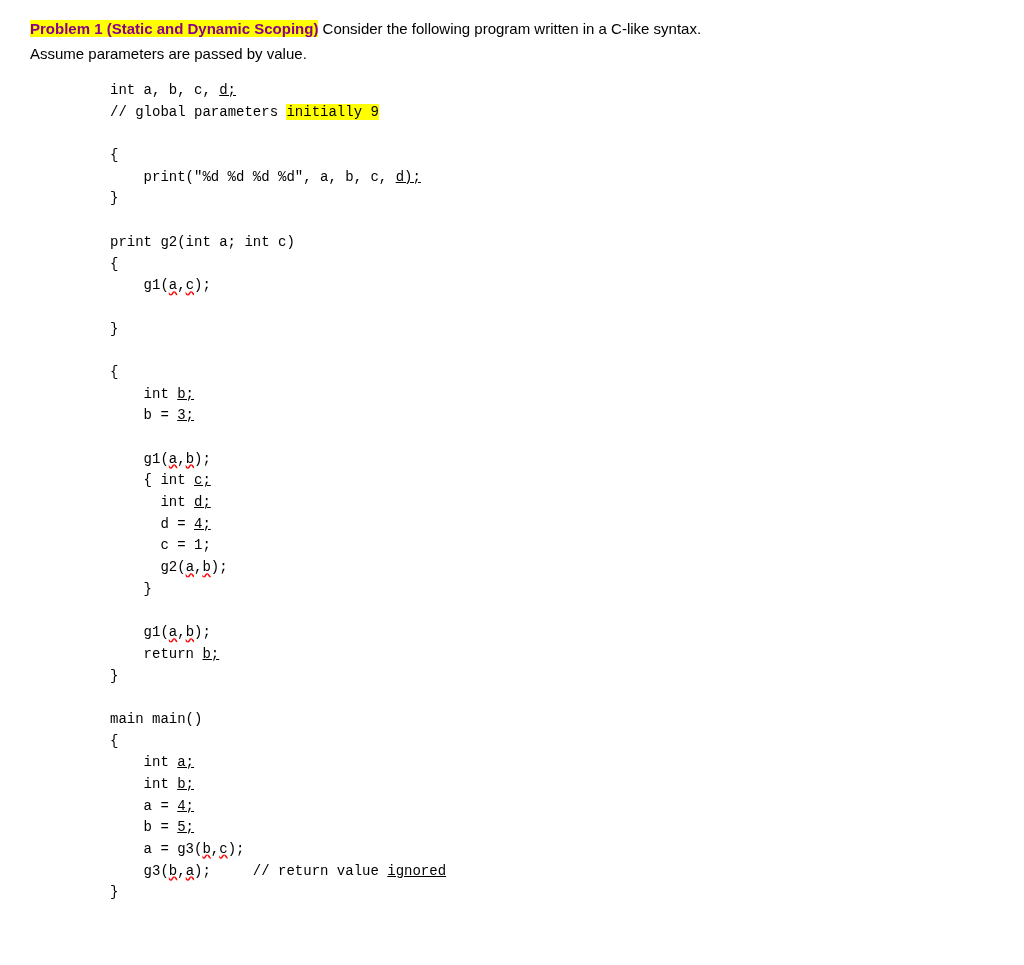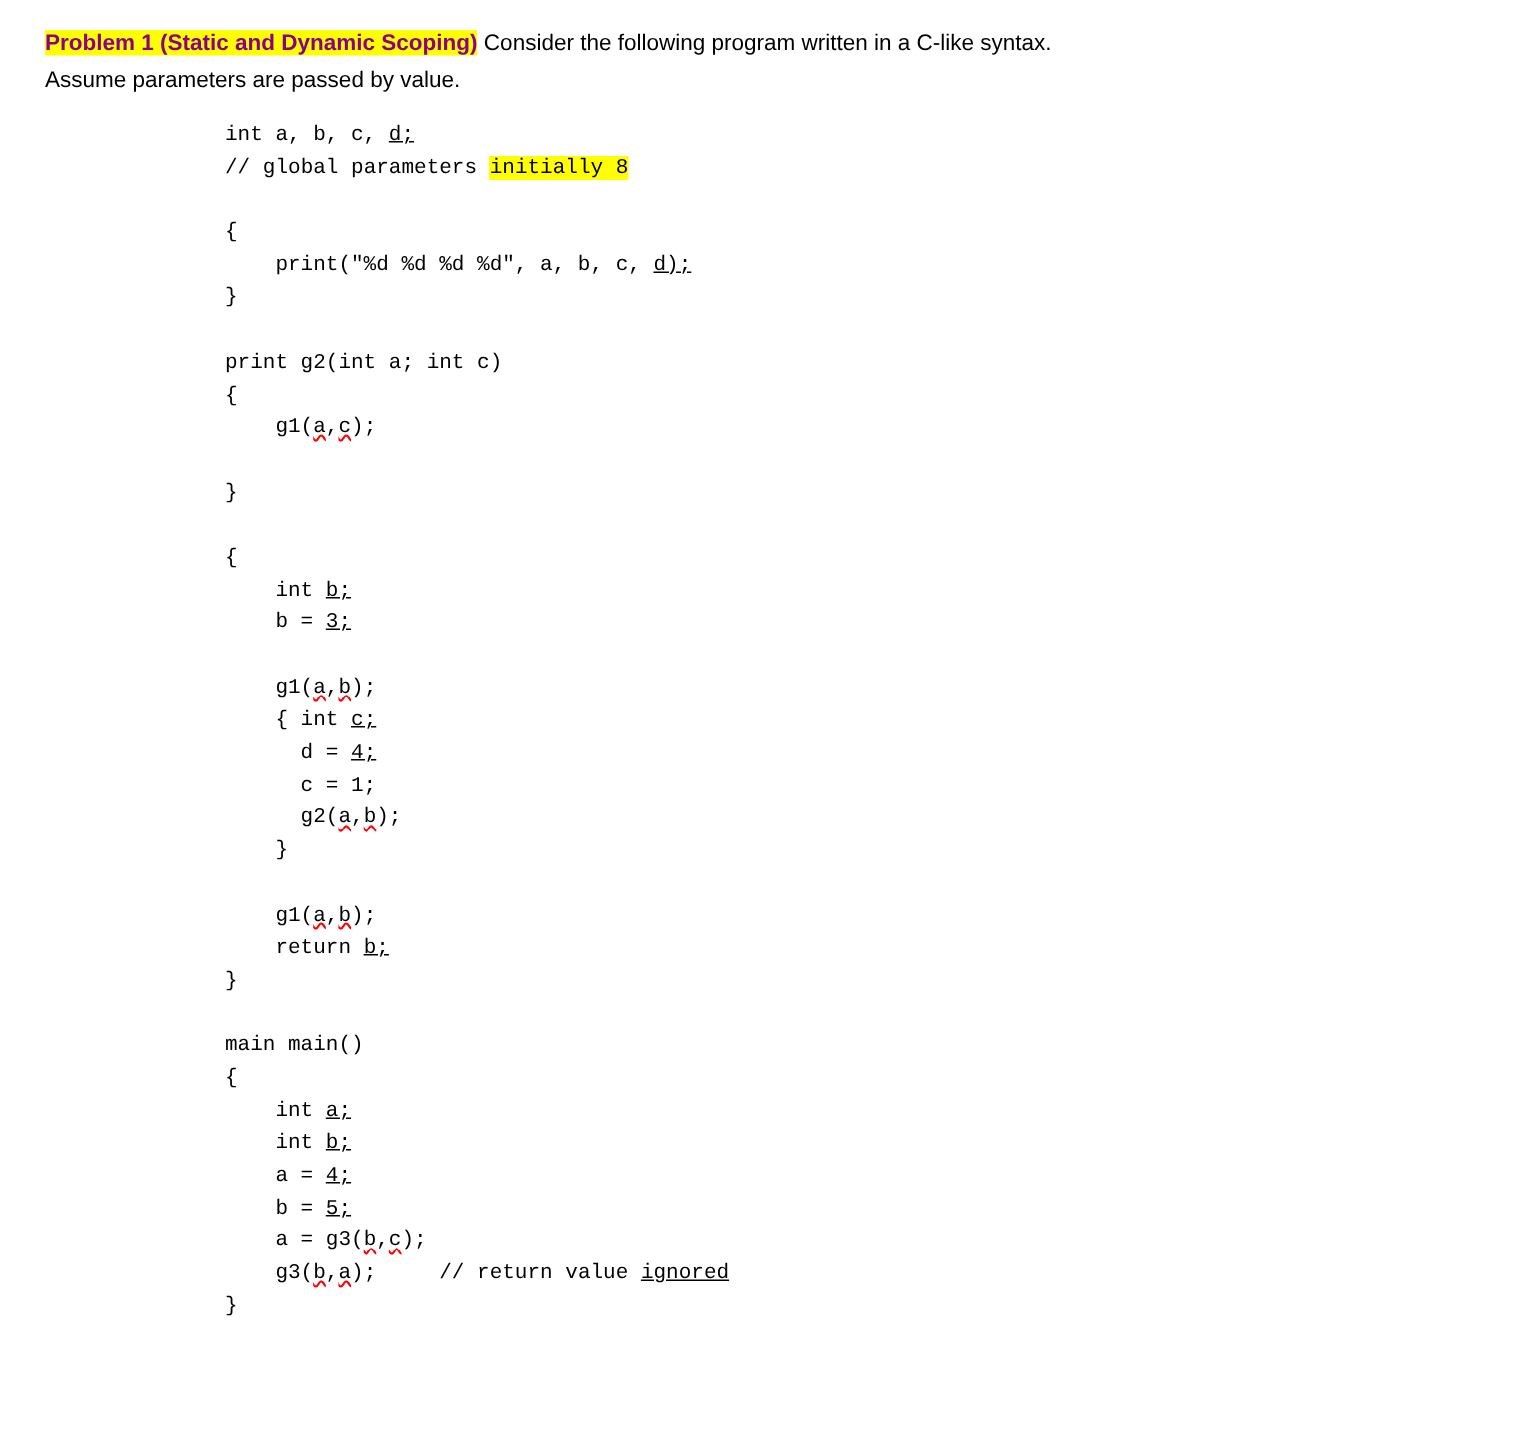--- a/index.html
+++ b/index.html
@@ -19,21 +19,21 @@
     .intro-text {
       display: inline;
       font-size: 15px;
     }
     .intro-line {
       margin-bottom: 8px;
     }
     .code-block {
       font-family: 'Courier New', Courier, monospace;
       font-size: 14px;
-      margin: 18px 0 18px 120px;
+      margin: 18px 0 18px 80px;
       line-height: 1.55;
     }
     .code-line {
       white-space: pre;
     }
     .underline { text-decoration: underline; }
     .wavy-underline {
       text-decoration: underline wavy red;
     }
     .highlight-yellow {
@@ -48,41 +48,42 @@
   <span class="intro-text"> <span>Consider the following program written in a C-like syntax.</span></span>
 </div>
 <div class="intro-line">
   <span>Assume parameters are passed by value.</span>
 </div>
 
 <div class="code-block">
 
   <div class="code-line">int a, b, c, <span class="underline">d;</span></div>
 
-  <div class="code-line">// <span>global parameters </span><span class="highlight-yellow">initially 8</span></div>
+  <div class="code-line">// <span>global parameters </span><span class="highlight-yellow">initially 9</span></div>
   <div class="code-line">&nbsp;</div>
 
   <div class="code-line">{</div>
   <div class="code-line">    print("%d %d %d %d", a, b, c, <span class="underline">d);</span></div>
   <div class="code-line">}</div>
   <div class="code-line">&nbsp;</div>
 
   <div class="code-line">print g2(int a; int c)</div>
   <div class="code-line">{</div>
   <div class="code-line">    g1(<span class="wavy-underline">a</span>,<span class="wavy-underline">c</span>);</div>
   <div class="code-line">&nbsp;</div>
   <div class="code-line">}</div>
   <div class="code-line">&nbsp;</div>
 
   <div class="code-line">{</div>
   <div class="code-line">    int <span class="underline">b;</span></div>
   <div class="code-line">    b = <span class="underline">3;</span></div>
   <div class="code-line">&nbsp;</div>
   <div class="code-line">    g1(<span class="wavy-underline">a</span>,<span class="wavy-underline">b</span>);</div>
   <div class="code-line">    { int <span class="underline">c;</span></div>
+  <div class="code-line">      int <span class="underline">d;</span></div>
   <div class="code-line">      d = <span class="underline">4;</span></div>
   <div class="code-line">      c = 1;</div>
   <div class="code-line">      g2(<span class="wavy-underline">a</span>,<span class="wavy-underline">b</span>);</div>
   <div class="code-line">    }</div>
   <div class="code-line">&nbsp;</div>
   <div class="code-line">    g1(<span class="wavy-underline">a</span>,<span class="wavy-underline">b</span>);</div>
   <div class="code-line">    return <span class="underline">b;</span></div>
   <div class="code-line">}</div>
   <div class="code-line">&nbsp;</div>
 

